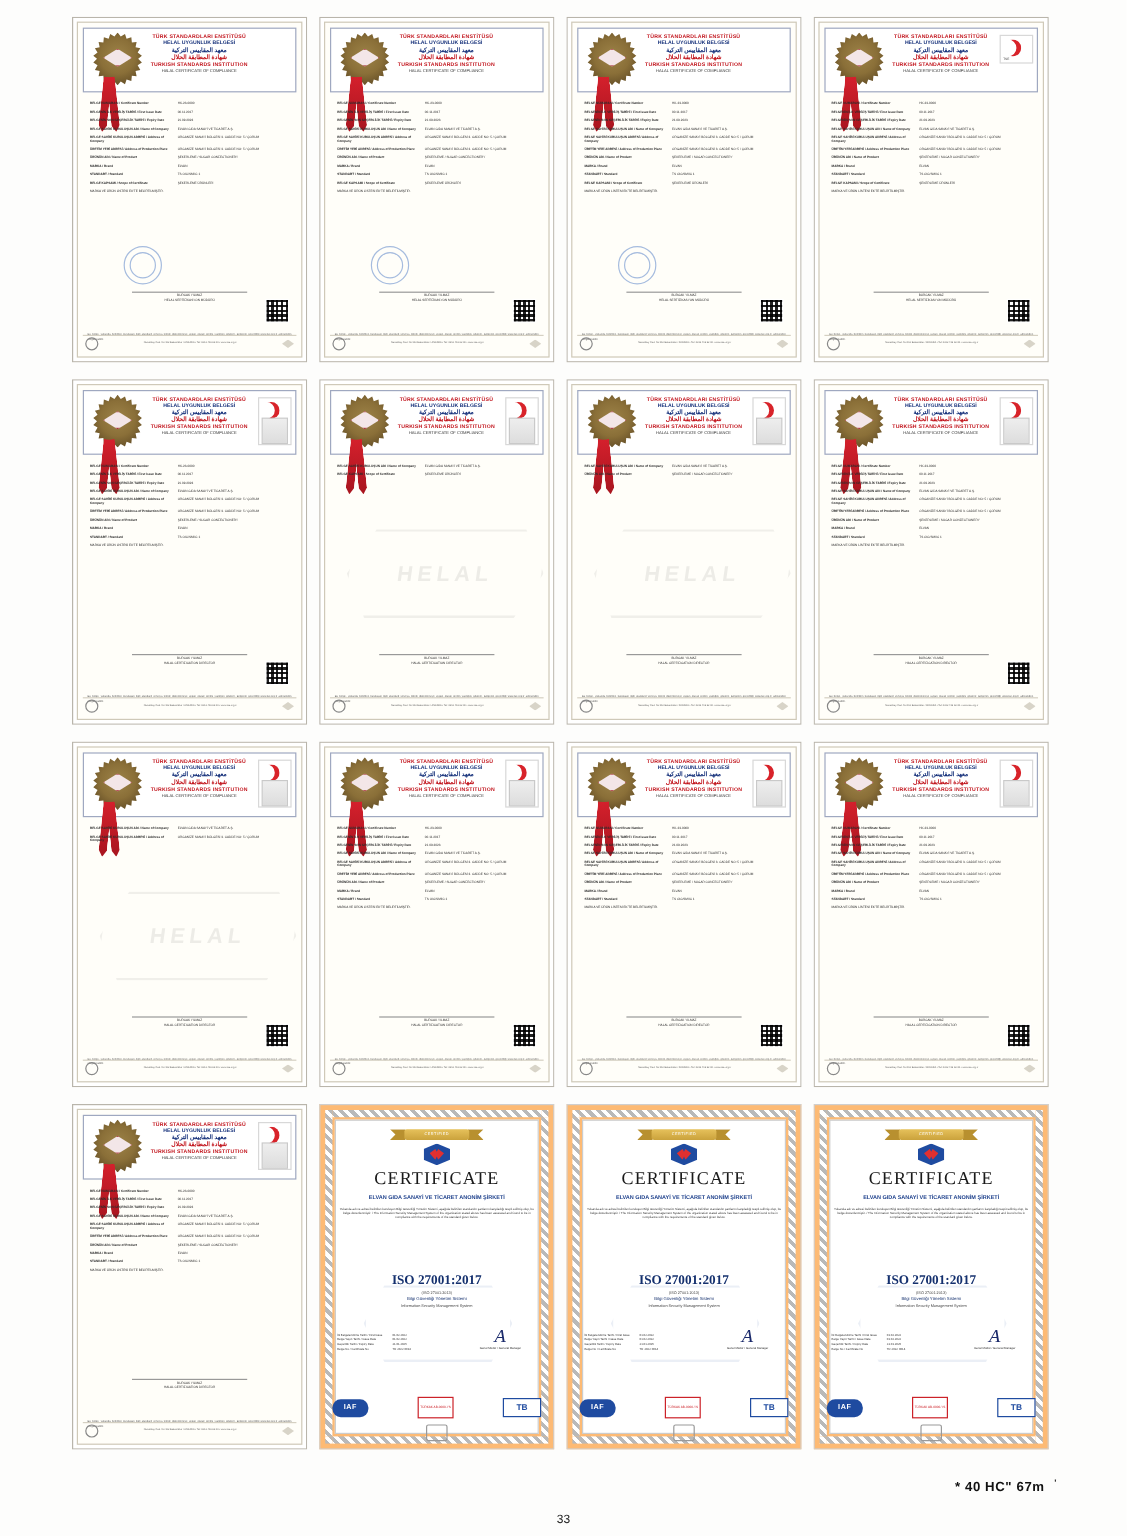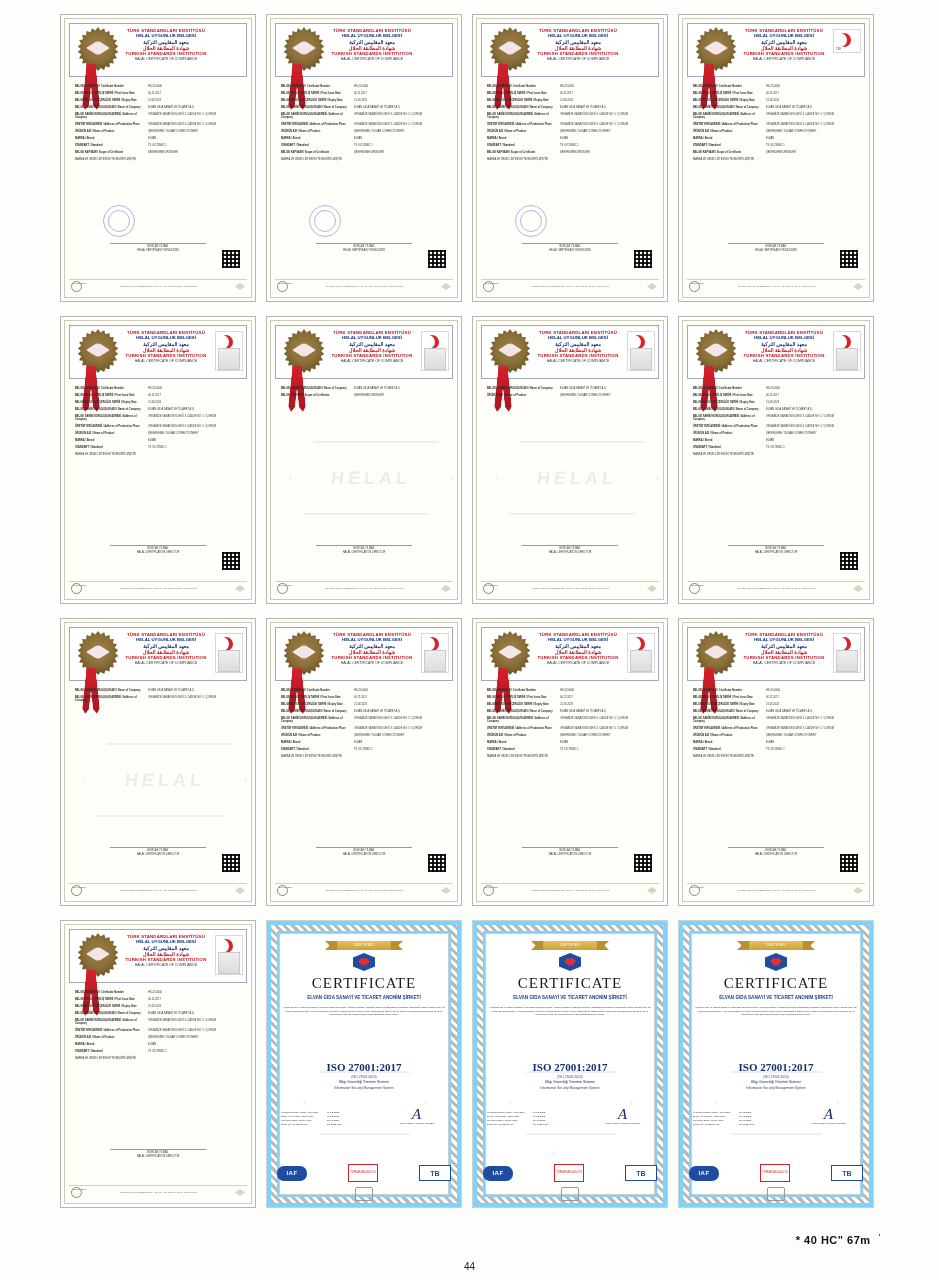--- a/index.html
+++ b/index.html
@@ -245,21 +245,21 @@
     width: 10px; height: 7px;
     background: #c8c2b4;
     clip-path: polygon(50% 0,100% 50%,50% 100%,0 50%);
     opacity: .7;
   }
 
   
   .iso {
     position: absolute;
     inset: 0;
-    background: #7dd3fc;
+    background: #fdba74;
     border: 1px solid #cfcfcf;
     box-sizing: border-box;
     padding: 4px;
   }
   .iso-frame {
     position: absolute;
     inset: 4px;
     border: 6px solid transparent;
     border-image: repeating-linear-gradient(45deg,#b9b9b9 0 3px,#ffffff 3px 6px) 6;
     box-sizing: border-box;
@@ -1589,14 +1589,14 @@
         </div>
         <div class="iso-bottom-mark"></div>
       </div>
     </div>
 
   </div>
 
   <div class="page-note">
     <span>* 40 HC"  67m</span><span class="tick">'</span>
   </div>
-  <div class="page-number">44</div>
+  <div class="page-number">33</div>
 </div>
 
 </body></html>

